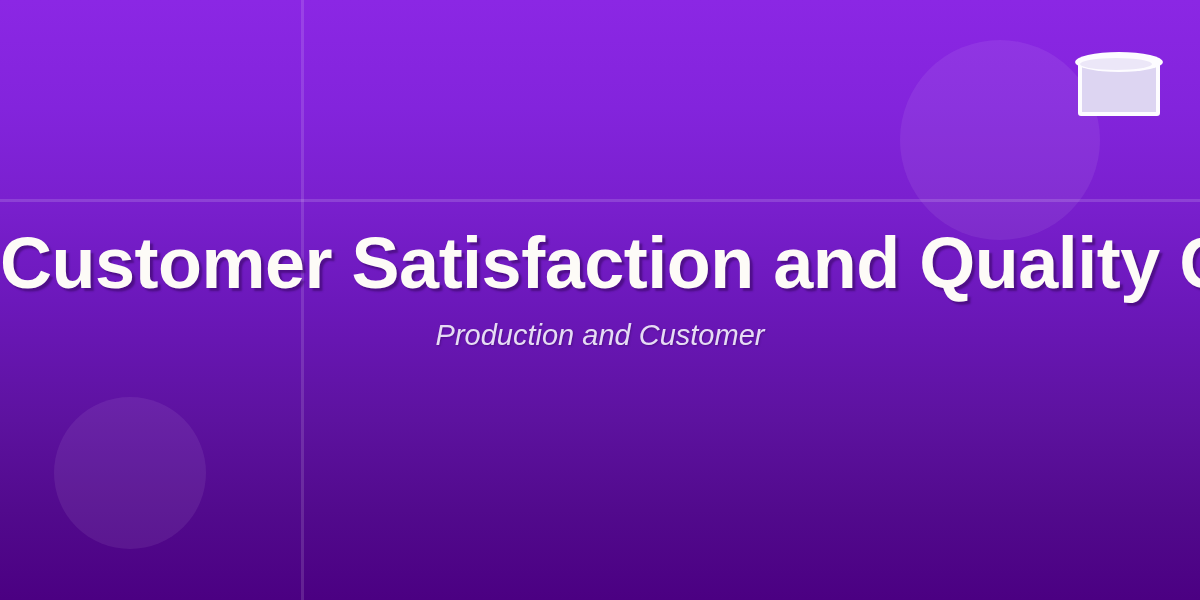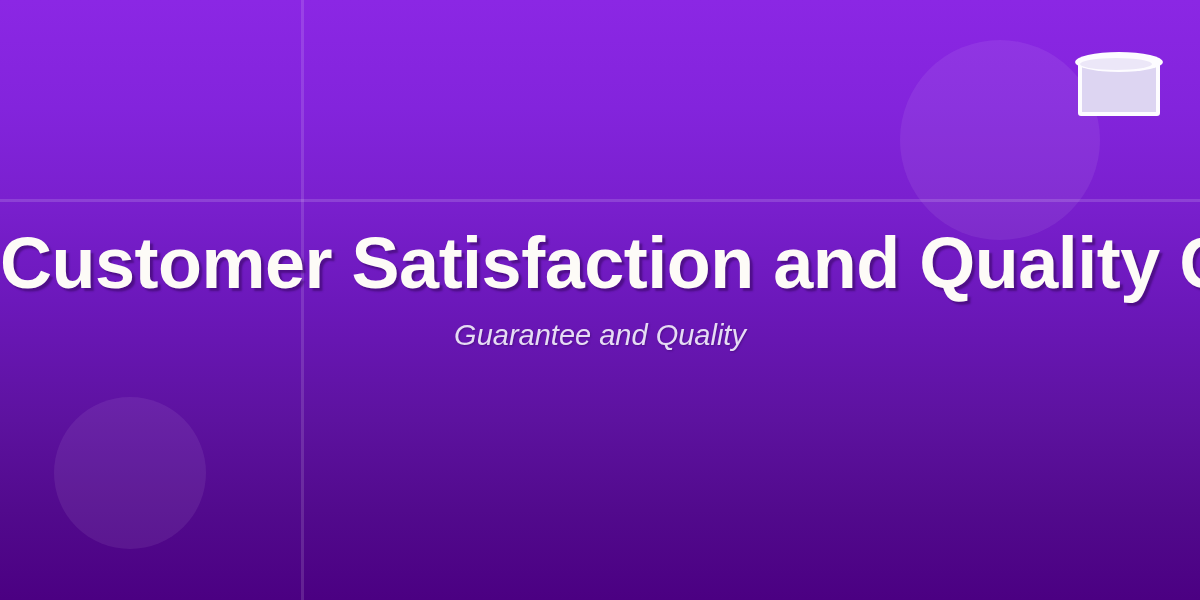--- a/index.html
+++ b/index.html
@@ -141,16 +141,16 @@
 
   <div class="jar-icon">
     <div class="jar-body"></div>
     <div class="jar-cap">
       <div class="jar-cap-inner"></div>
     </div>
   </div>
 
   <div class="text-wrap">
     <h1 class="slide-title">Customer Satisfaction and Quality Guarantee</h1>
-    <p class="slide-subtitle">Guarantee and Quality</p>
+    <p class="slide-subtitle">Production and Customer</p>
   </div>
 
 </div>
 
 </body></html>

